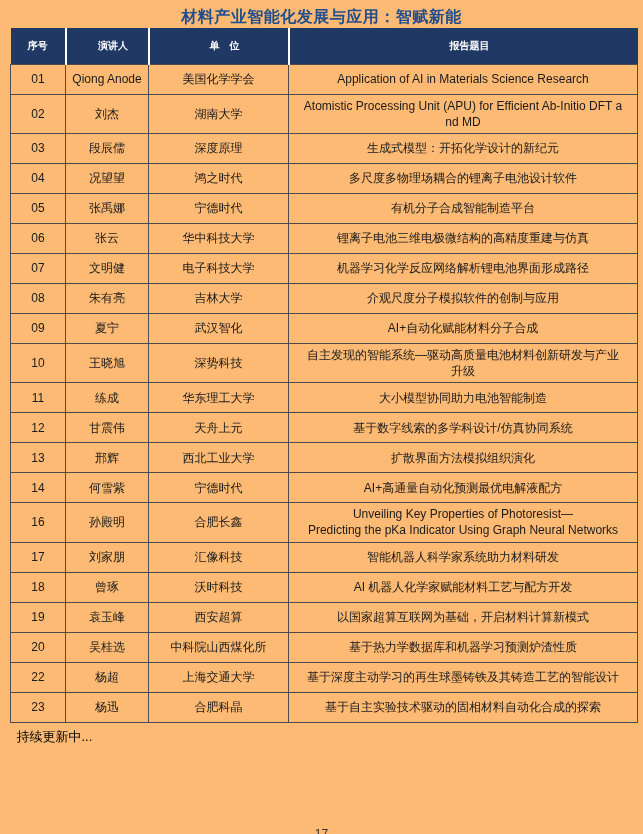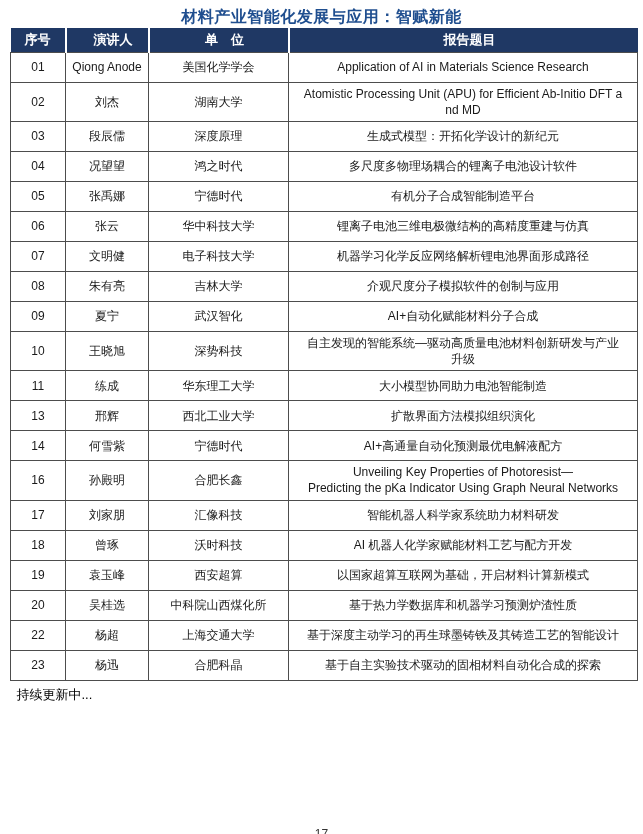--- a/index.html
+++ b/index.html
@@ -1,21 +1,21 @@
 <!DOCTYPE html>
 <html><head>
 <meta charset="utf-8">
 <style>
   * { margin:0; padding:0; box-sizing:border-box; }
   html,body { background:#e9e9e9; }
   .page {
     position:relative;
     width:643px; height:834px;
     margin:0 auto;
-    background:#ffffff;
+    background:#fdba74;
     overflow:hidden;
     font-family:"Liberation Sans","DejaVu Sans",sans-serif;
   }
   .page-title {
     padding-top:7px;
     text-align:center;
     font-size:16px;
     font-weight:bold;
     color:#1f4e8f;
     letter-spacing:0.5px;
@@ -27,23 +27,23 @@
     border-collapse:collapse;
     table-layout:fixed;
   }
   col.c1 { width:55px; }
   col.c2 { width:83px; }
   col.c3 { width:140px; }
   col.c4 { width:349px; }
   thead th {
     background:#1f3864;
     color:#ffffff;
-    font-size:13px;
+    font-size:10px;
     font-weight:bold;
-    height:24px;
+    height:36px;
     text-align:center;
     vertical-align:middle;
     border:none;
   }
   thead th + th { border-left:2px solid #ffffff;padding-left:12px; }
   tbody td {
     border:1px solid #4d4d4d;
     font-size:12px;
     color:#1a1a1a;
     text-align:center;
@@ -163,20 +163,26 @@
 升级</td>
   </tr>
 
   <tr>
     <td class="c-no">11</td>
     <td class="c-speaker">练成</td>
     <td class="c-org">华东理工大学</td>
     <td class="c-title">大小模型协同助力电池智能制造</td>
   </tr>
 
+  <tr>
+    <td class="c-no">12</td>
+    <td class="c-speaker">甘震伟</td>
+    <td class="c-org">天舟上元</td>
+    <td class="c-title">基于数字线索的多学科设计/仿真协同系统</td>
+  </tr>
 
   <tr>
     <td class="c-no">13</td>
     <td class="c-speaker">邢辉</td>
     <td class="c-org">西北工业大学</td>
     <td class="c-title">扩散界面方法模拟组织演化</td>
   </tr>
 
   <tr>
     <td class="c-no">14</td>

